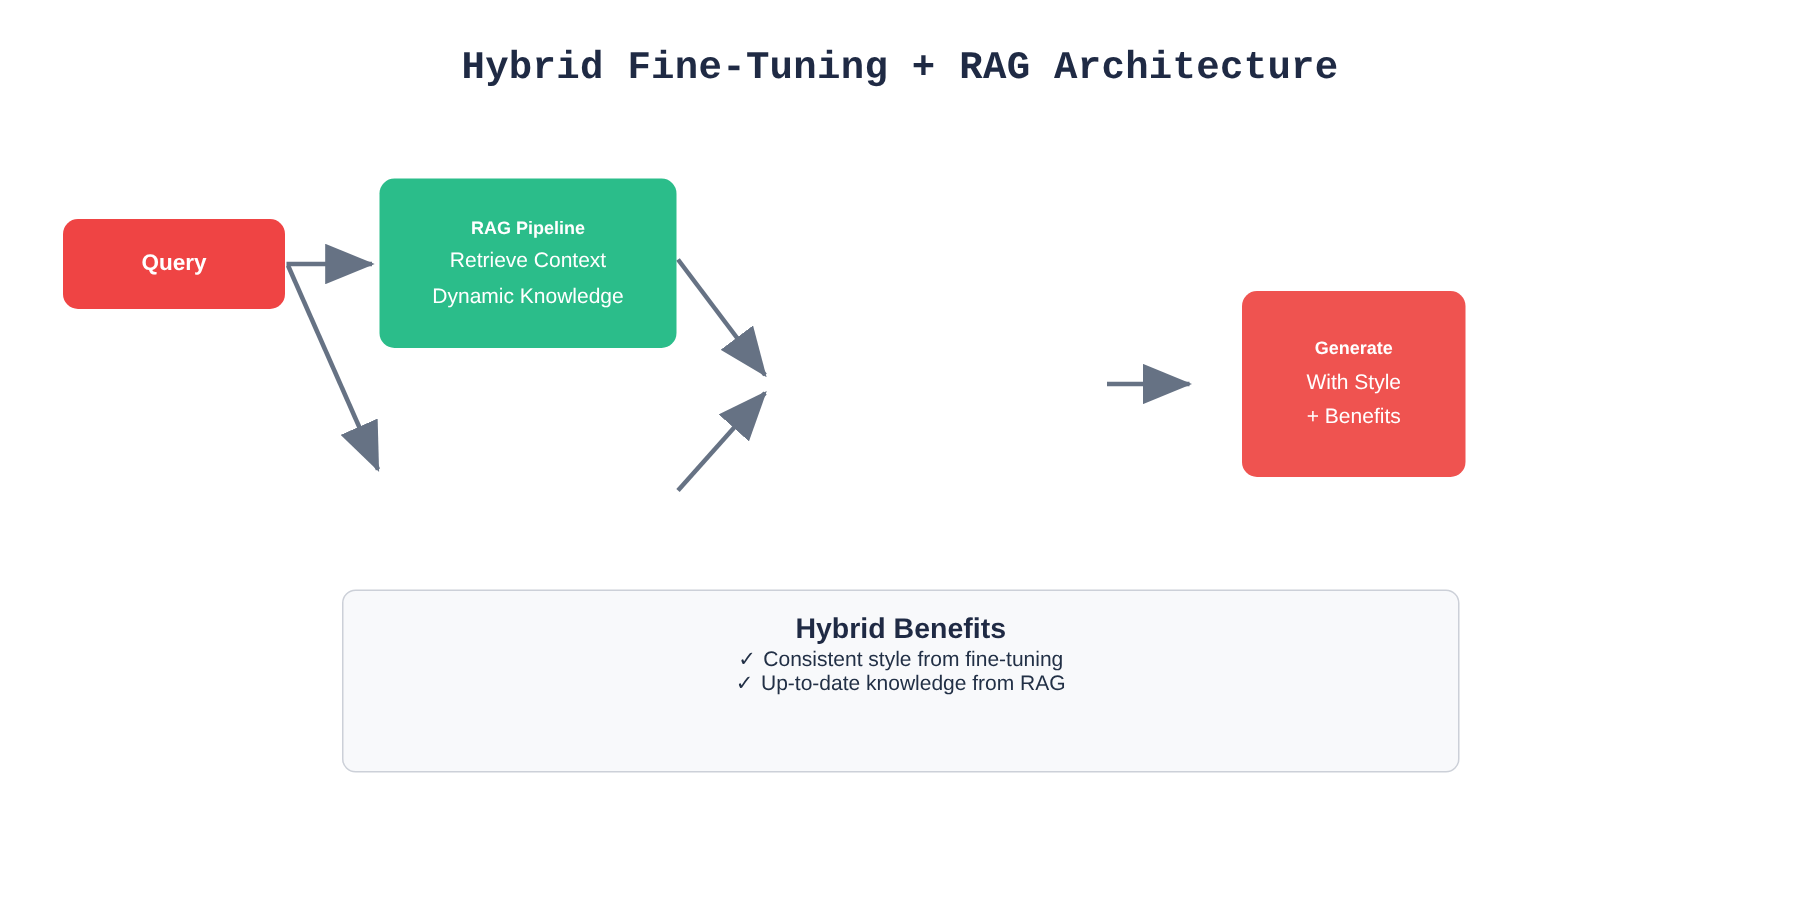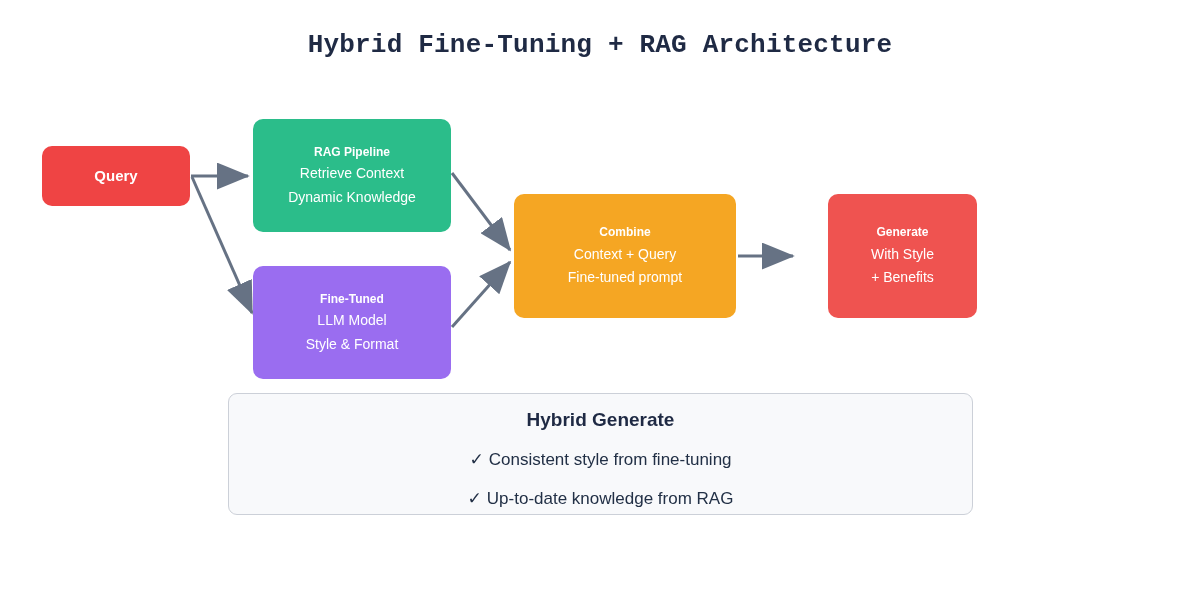--- a/index.html
+++ b/index.html
@@ -77,23 +77,22 @@
     flex-direction:column;
     align-items:center;
     padding-top:15px;
   }
   #benefits .b-title {
     font-size:19px;
     font-weight:bold;
     color:#1f2a44;
   }
   #benefits .b-item {
-    font-size:17px;
+    font-size:14px;
     color:#223046;
-    margin-top:18px;
   }
   #benefits .b-item .chk { margin-right:5px; }
 </style>
 </head>
 <body>
 
 <div id="stage">
 
   <div class="title">Hybrid Fine-Tuning + RAG Architecture</div>
 
@@ -118,40 +117,30 @@
   <div class="node" id="node-query">
     <div class="n-title">Query</div>
   </div>
 
   <div class="node" id="node-rag">
     <div class="n-title">RAG Pipeline</div>
     <div class="n-sub">Retrieve Context</div>
     <div class="n-sub">Dynamic Knowledge</div>
   </div>
 
-  <div class="node" id="node-finetuned">
-    <div class="n-title">Fine-Tuned</div>
-    <div class="n-sub">LLM Model</div>
-    <div class="n-sub">Style &amp; Format</div>
-  </div>
 
-  <div class="node" id="node-combine">
-    <div class="n-title">Combine</div>
-    <div class="n-sub">Context + Query</div>
-    <div class="n-sub">Fine-tuned prompt</div>
-  </div>
 
   <div class="node" id="node-generate">
     <div class="n-title">Generate</div>
     <div class="n-sub">With Style</div>
     <div class="n-sub">+ Benefits</div>
   </div>
 
   <div id="benefits">
-    <div class="b-title">Hybrid Generate</div>
+    <div class="b-title">Hybrid Benefits</div>
 
     <div class="b-item">
       <span class="chk">✓</span><span>Consistent style from fine-tuning</span>
     </div>
 
     <div class="b-item">
       <span class="chk">✓</span><span>Up-to-date knowledge from RAG</span>
     </div>
   </div>
 

